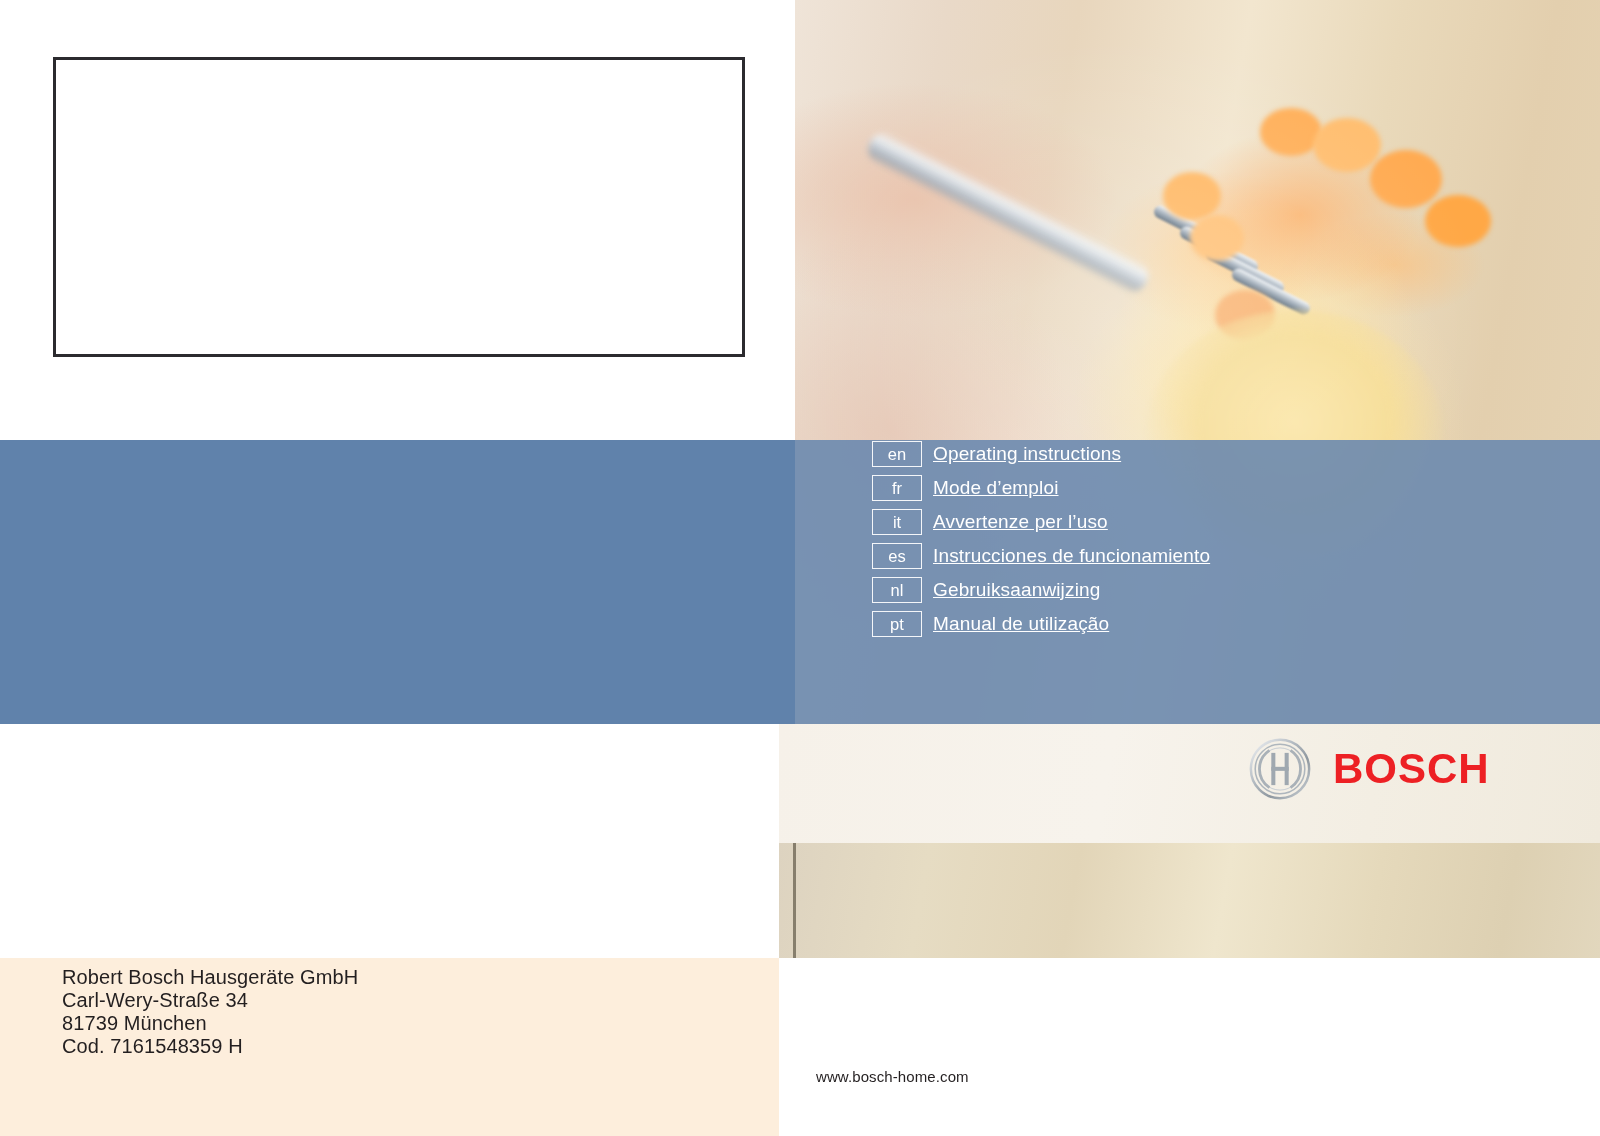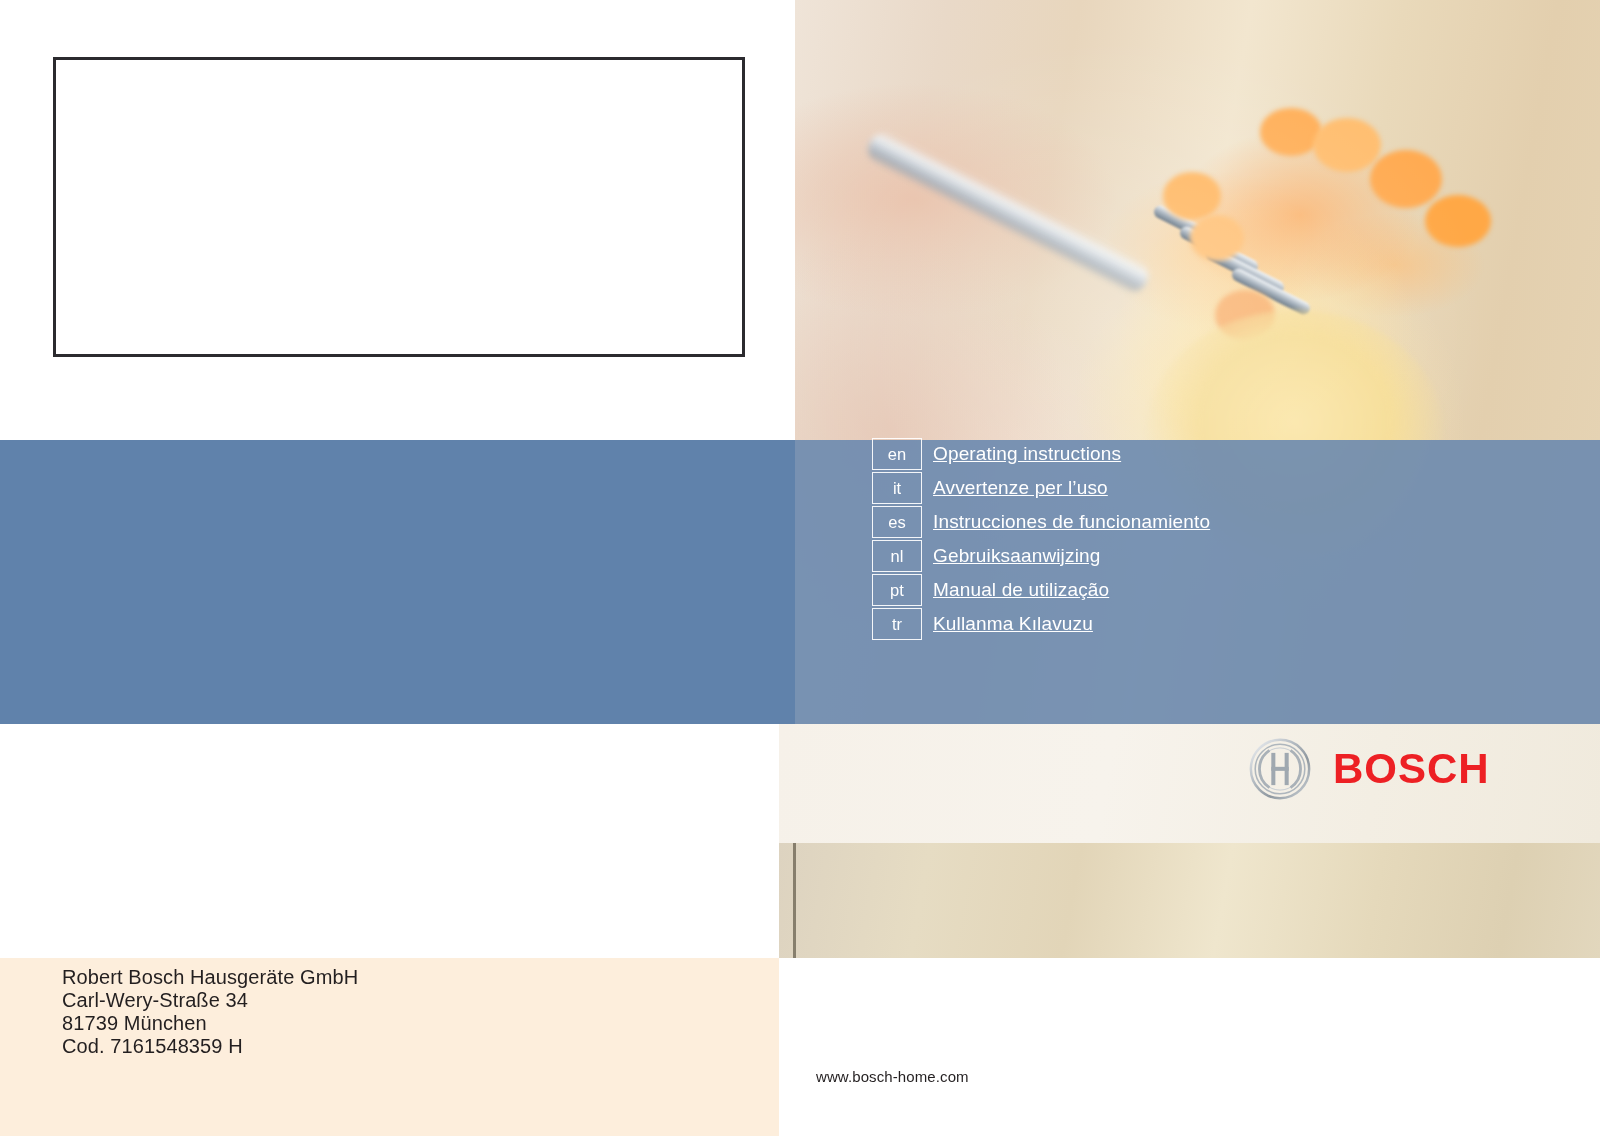--- a/index.html
+++ b/index.html
@@ -166,21 +166,21 @@
     top: 437px;
     width: 700px;
   }
   .lang-row {
     display: flex;
     align-items: center;
     height: 34px;
   }
   .lang-code {
     width: 50px;
-    height: 32px;
+    height: 26px;
     border: 1.5px solid rgba(255,255,255,.92);
     color: #ffffff;
     font-size: 16.5px;
     display: flex;
     align-items: center;
     justify-content: center;
     box-sizing: border-box;
     flex: 0 0 auto;
   }
   .lang-name {
@@ -255,38 +255,38 @@
   </div>
 
   <div class="blue-right"></div>
 
   <div class="lang-list">
     <div class="lang-row">
       <div class="lang-code">en</div>
       <div class="lang-name">Operating  instructions</div>
     </div>
     <div class="lang-row">
+      <div class="lang-code">fr</div>
+      <div class="lang-name">Mode d’emploi</div>
+    </div>
+    <div class="lang-row">
       <div class="lang-code">it</div>
       <div class="lang-name">Avvertenze per l’uso</div>
     </div>
     <div class="lang-row">
       <div class="lang-code">es</div>
       <div class="lang-name">Instrucciones de funcionamiento</div>
     </div>
     <div class="lang-row">
       <div class="lang-code">nl</div>
       <div class="lang-name">Gebruiksaanwijzing</div>
     </div>
     <div class="lang-row">
       <div class="lang-code">pt</div>
       <div class="lang-name">Manual de utilização</div>
-    </div>
-    <div class="lang-row">
-      <div class="lang-code">tr</div>
-      <div class="lang-name">Kullanma Kılavuzu</div>
     </div>
   </div>
 
   <div class="logo-band"></div>
   <div class="tan-band"></div>
   <div class="tan-rule"></div>
 
   <div class="bosch-logo">
     <span class="bosch-mark">
       <svg viewBox="0 0 100 100" width="62" height="62" aria-hidden="true">

